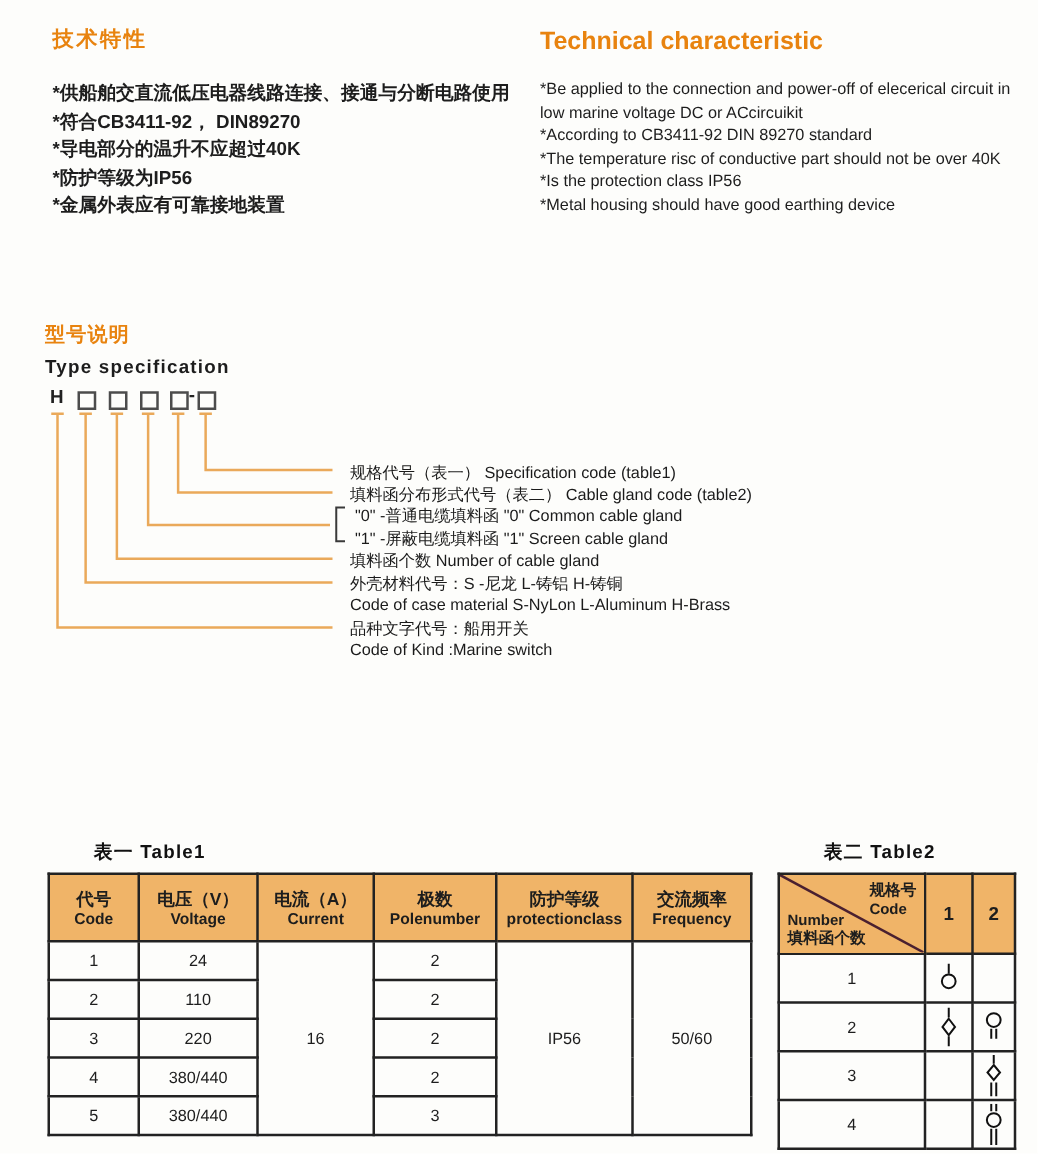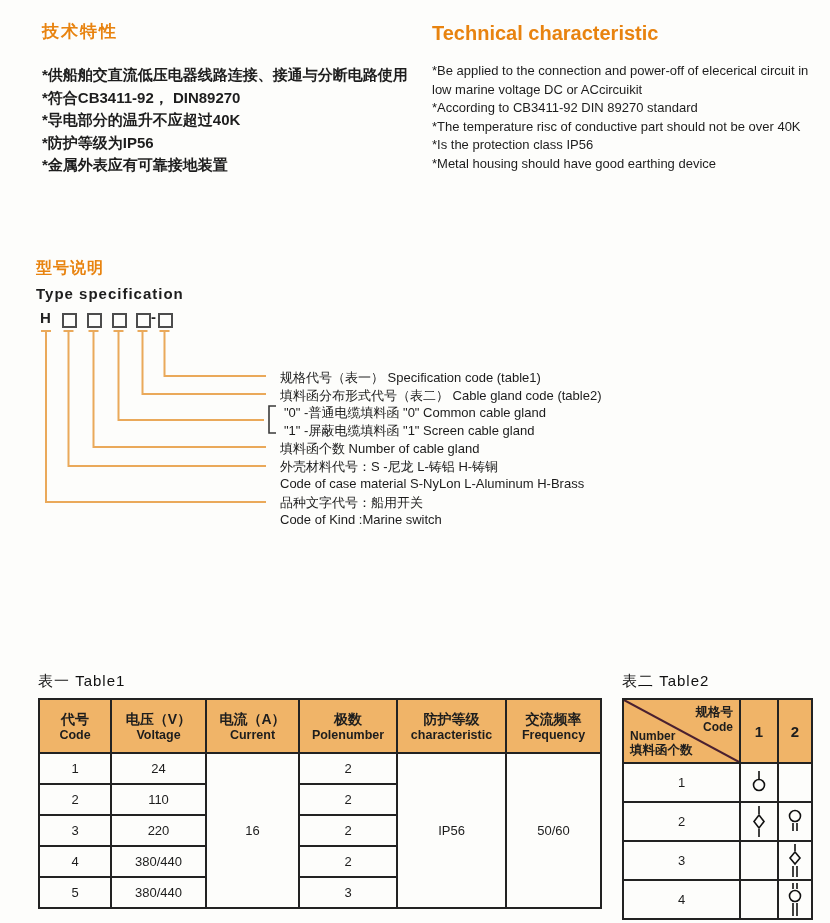--- a/index.html
+++ b/index.html
@@ -11,35 +11,35 @@
   .abs{position:absolute;}
   .orange-head{color:#e8830f;font-weight:bold;}
   
   .cn-bullets div{font-size:15px;line-height:22.5px;white-space:nowrap;font-weight:bold;}
   .en-bullets div{font-size:13px;line-height:18.5px;}
   
   .code-letter{font-size:15px;font-weight:bold;color:#222;}
   .code-box{width:11px;height:11px;border:2px solid #4c4c4c;background:transparent;}
   .callout{font-size:13px;white-space:nowrap;color:#1b1b1b;}
   
-  .tbl-title{font-size:15px;font-weight:normal;color:#111;letter-spacing:1px;}
+  .tbl-title{font-size:15px;font-weight:bold;color:#111;letter-spacing:1px;margin-left:37px;}
   table{border-collapse:collapse;table-layout:fixed;}
   .t1 td,.t1 th,.t2 td,.t2 th{border:2px solid #222;padding:0;text-align:center;vertical-align:middle;}
   .hdr{background:#f0b468;}
   .hdr .cn{display:block;font-size:14px;font-weight:bold;line-height:18px;}
   .hdr .en{display:block;font-size:12.5px;font-weight:600;line-height:15px;}
   .t1 tbody td{height:29px;font-size:13px;}
   .t1 thead th{height:52px;}
   .accent-top{border-top-color:#7e2a42 !important;border-top-width:1.5px !important;}
   .t2 thead th{height:62px;}
   .t2 tbody td{height:37px;font-size:13px;}
   .t2 .hdr-side{border-left-color:#6d2236 !important;}
   .diag-cell{position:relative;}
   .diag-cell svg.diag{position:absolute;left:0;top:0;width:100%;height:100%;}
-  .diag-tr{position:absolute;top:5px;right:6px;text-align:right;}
+  .diag-tr{position:absolute;top:5px;right:6px;text-align:left;}
   .diag-bl{position:absolute;bottom:4px;left:6px;text-align:left;}
   .diag-cell .cn{font-size:12.5px;font-weight:bold;line-height:15px;display:block;}
   .diag-cell .en{font-size:12px;font-weight:600;line-height:14px;display:block;}
   .colnum{font-size:15px;font-weight:bold;}
   .sym{display:block;margin:0 auto;}
 </style>
 </head>
 <body>
 
 <div class="page">
@@ -118,21 +118,21 @@
         <th class="hdr">
           <span class="cn">电流（A）</span>
           <span class="en">Current</span>
           </th>
         <th class="hdr">
           <span class="cn">极数</span>
           <span class="en">Polenumber</span>
           </th>
         <th class="hdr">
           <span class="cn">防护等级</span>
-          <span class="en">characteristic</span>
+          <span class="en">protectionclass</span>
           </th>
         <th class="hdr">
           <span class="cn">交流频率</span>
           <span class="en">Frequency</span>
           </th>
       </tr>
     </thead>
     <tbody>
       <tr>
         <td>1</td>

